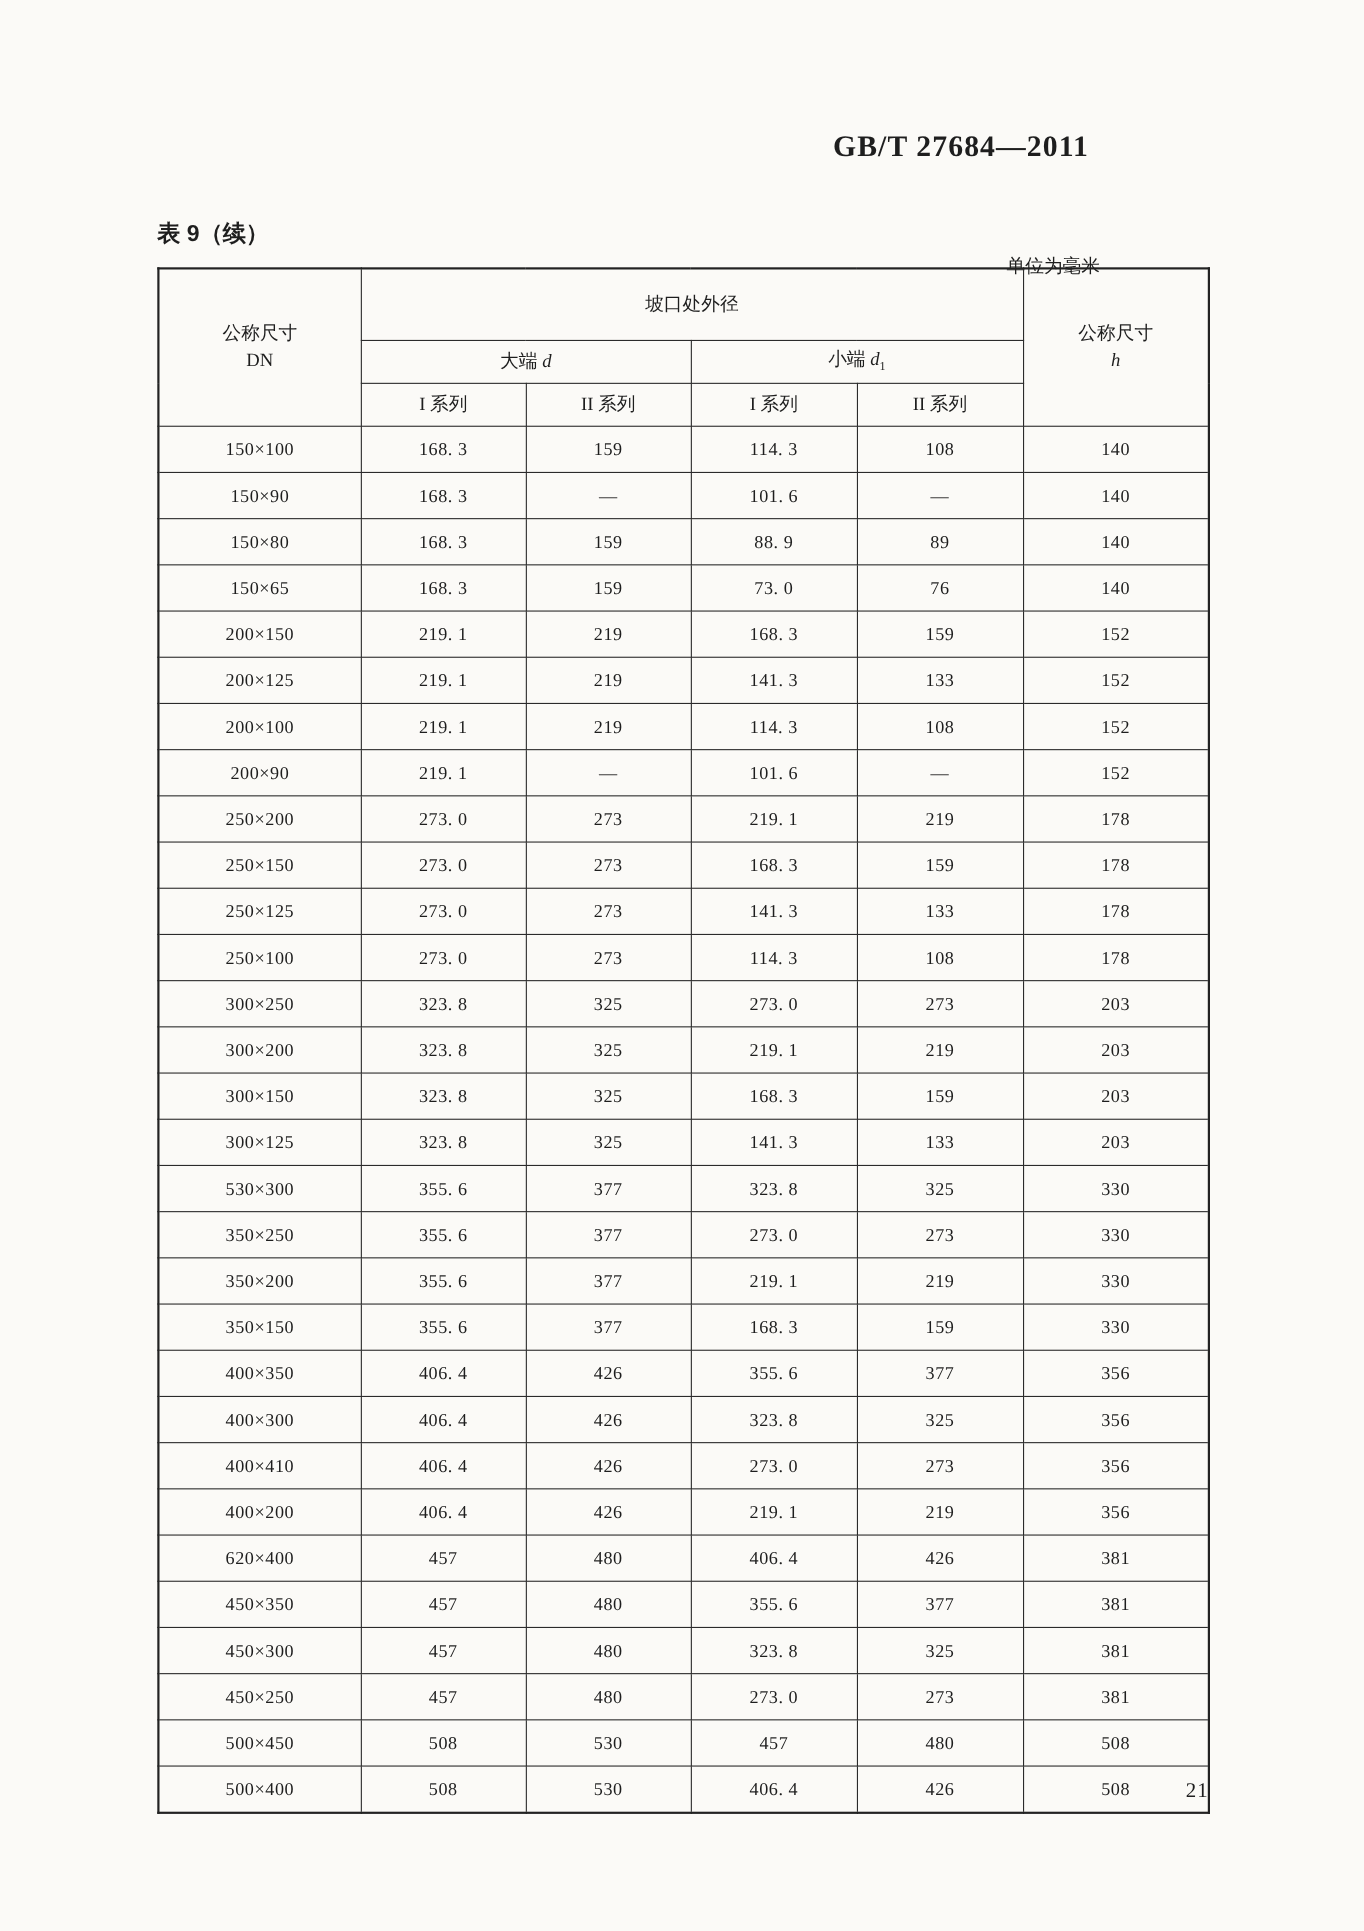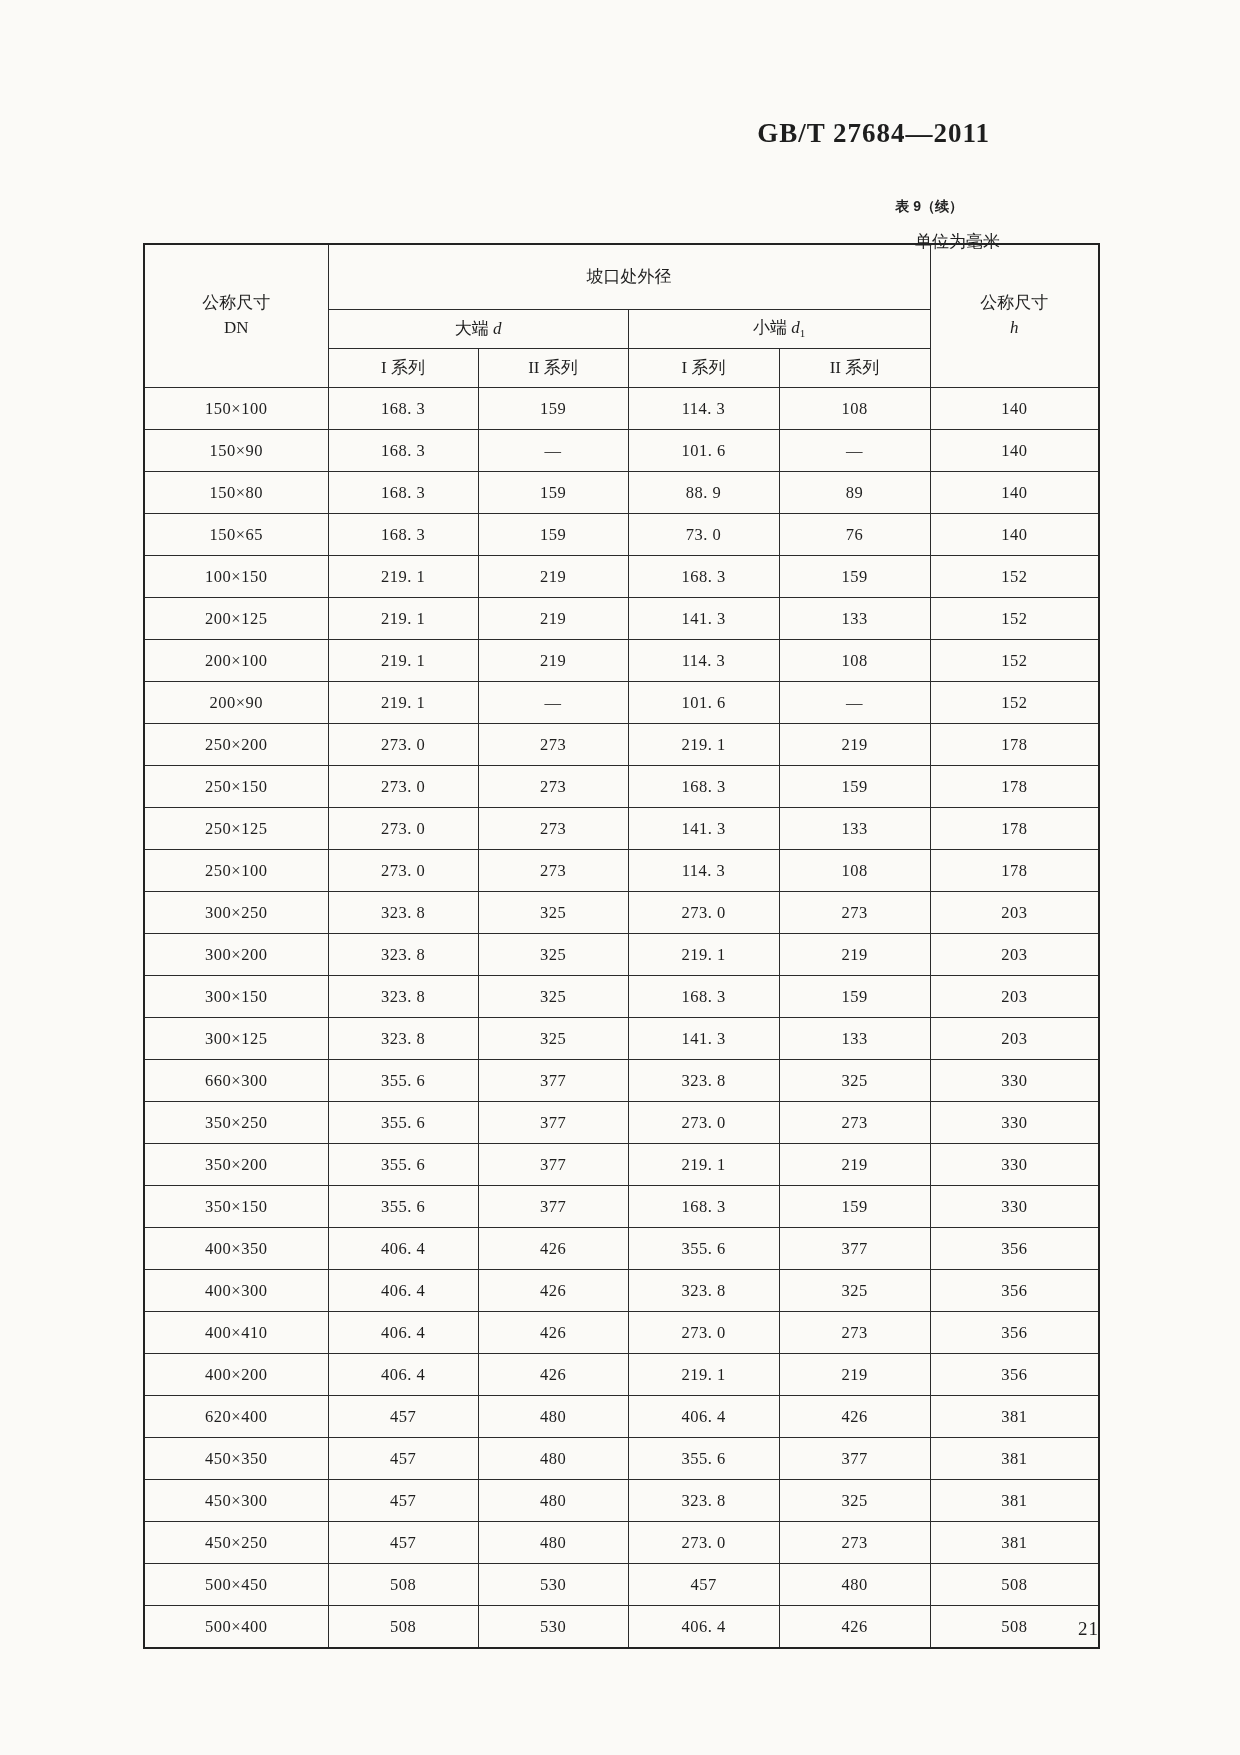--- a/index.html
+++ b/index.html
@@ -16,22 +16,22 @@
     position: absolute;
     top: 118px; right: 250px;
     font-size: 27px; font-weight: bold;
     letter-spacing: 1px;
     white-space: nowrap;
   }
 
   .table-caption {
     position: absolute;
     top: 198px; left: 143px; width: 820px;
-    text-align: right;
-    font-size: 14px; font-weight: bold;
+    text-align: left;
+    font-size: 21px; font-weight: bold;
     font-family: "Liberation Sans", "DejaVu Sans", sans-serif;
   }
 
   .unit-note {
     position: absolute;
     top: 208px; right: 240px;
     font-size: 17px;
     font-family: "Liberation Sans", "DejaVu Sans", sans-serif;
     margin-top: 22px;
   }
@@ -148,21 +148,21 @@
         </tr>
         <tr>
           <td>150×65</td>
           <td>168. 3</td>
           <td>159</td>
           <td>73. 0</td>
           <td>76</td>
           <td>140</td>
         </tr>
         <tr>
-          <td>100×150</td>
+          <td>200×150</td>
           <td>219. 1</td>
           <td>219</td>
           <td>168. 3</td>
           <td>159</td>
           <td>152</td>
         </tr>
         <tr>
           <td>200×125</td>
           <td>219. 1</td>
           <td>219</td>
@@ -244,21 +244,21 @@
         </tr>
         <tr>
           <td>300×125</td>
           <td>323. 8</td>
           <td>325</td>
           <td>141. 3</td>
           <td>133</td>
           <td>203</td>
         </tr>
         <tr>
-          <td>660×300</td>
+          <td>530×300</td>
           <td>355. 6</td>
           <td>377</td>
           <td>323. 8</td>
           <td>325</td>
           <td>330</td>
         </tr>
         <tr>
           <td>350×250</td>
           <td>355. 6</td>
           <td>377</td>

